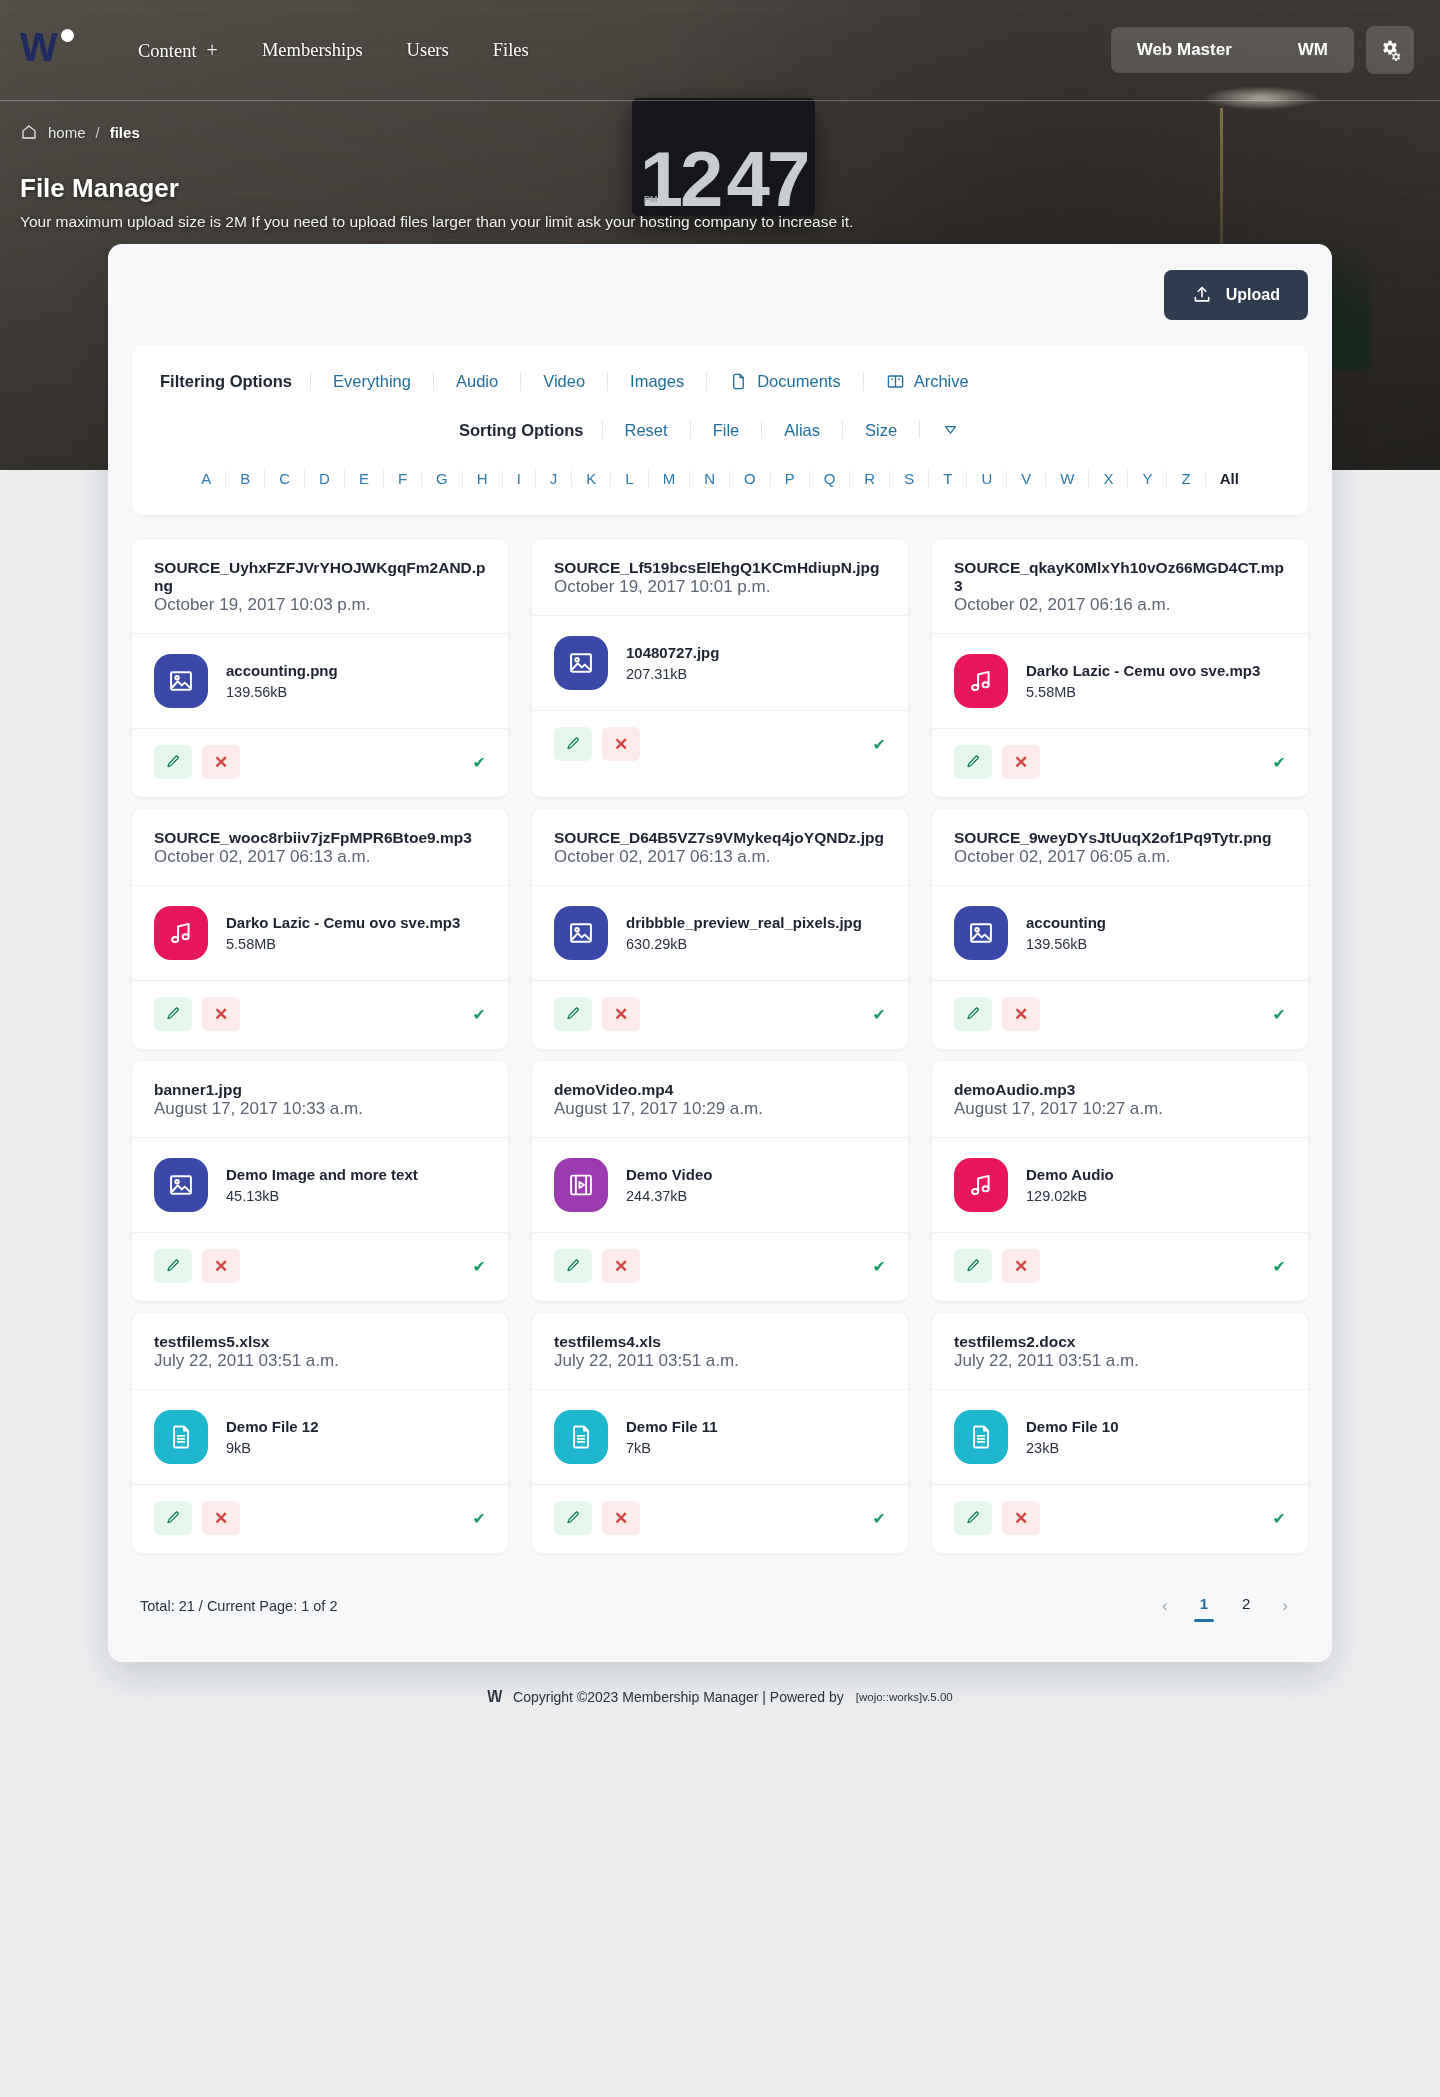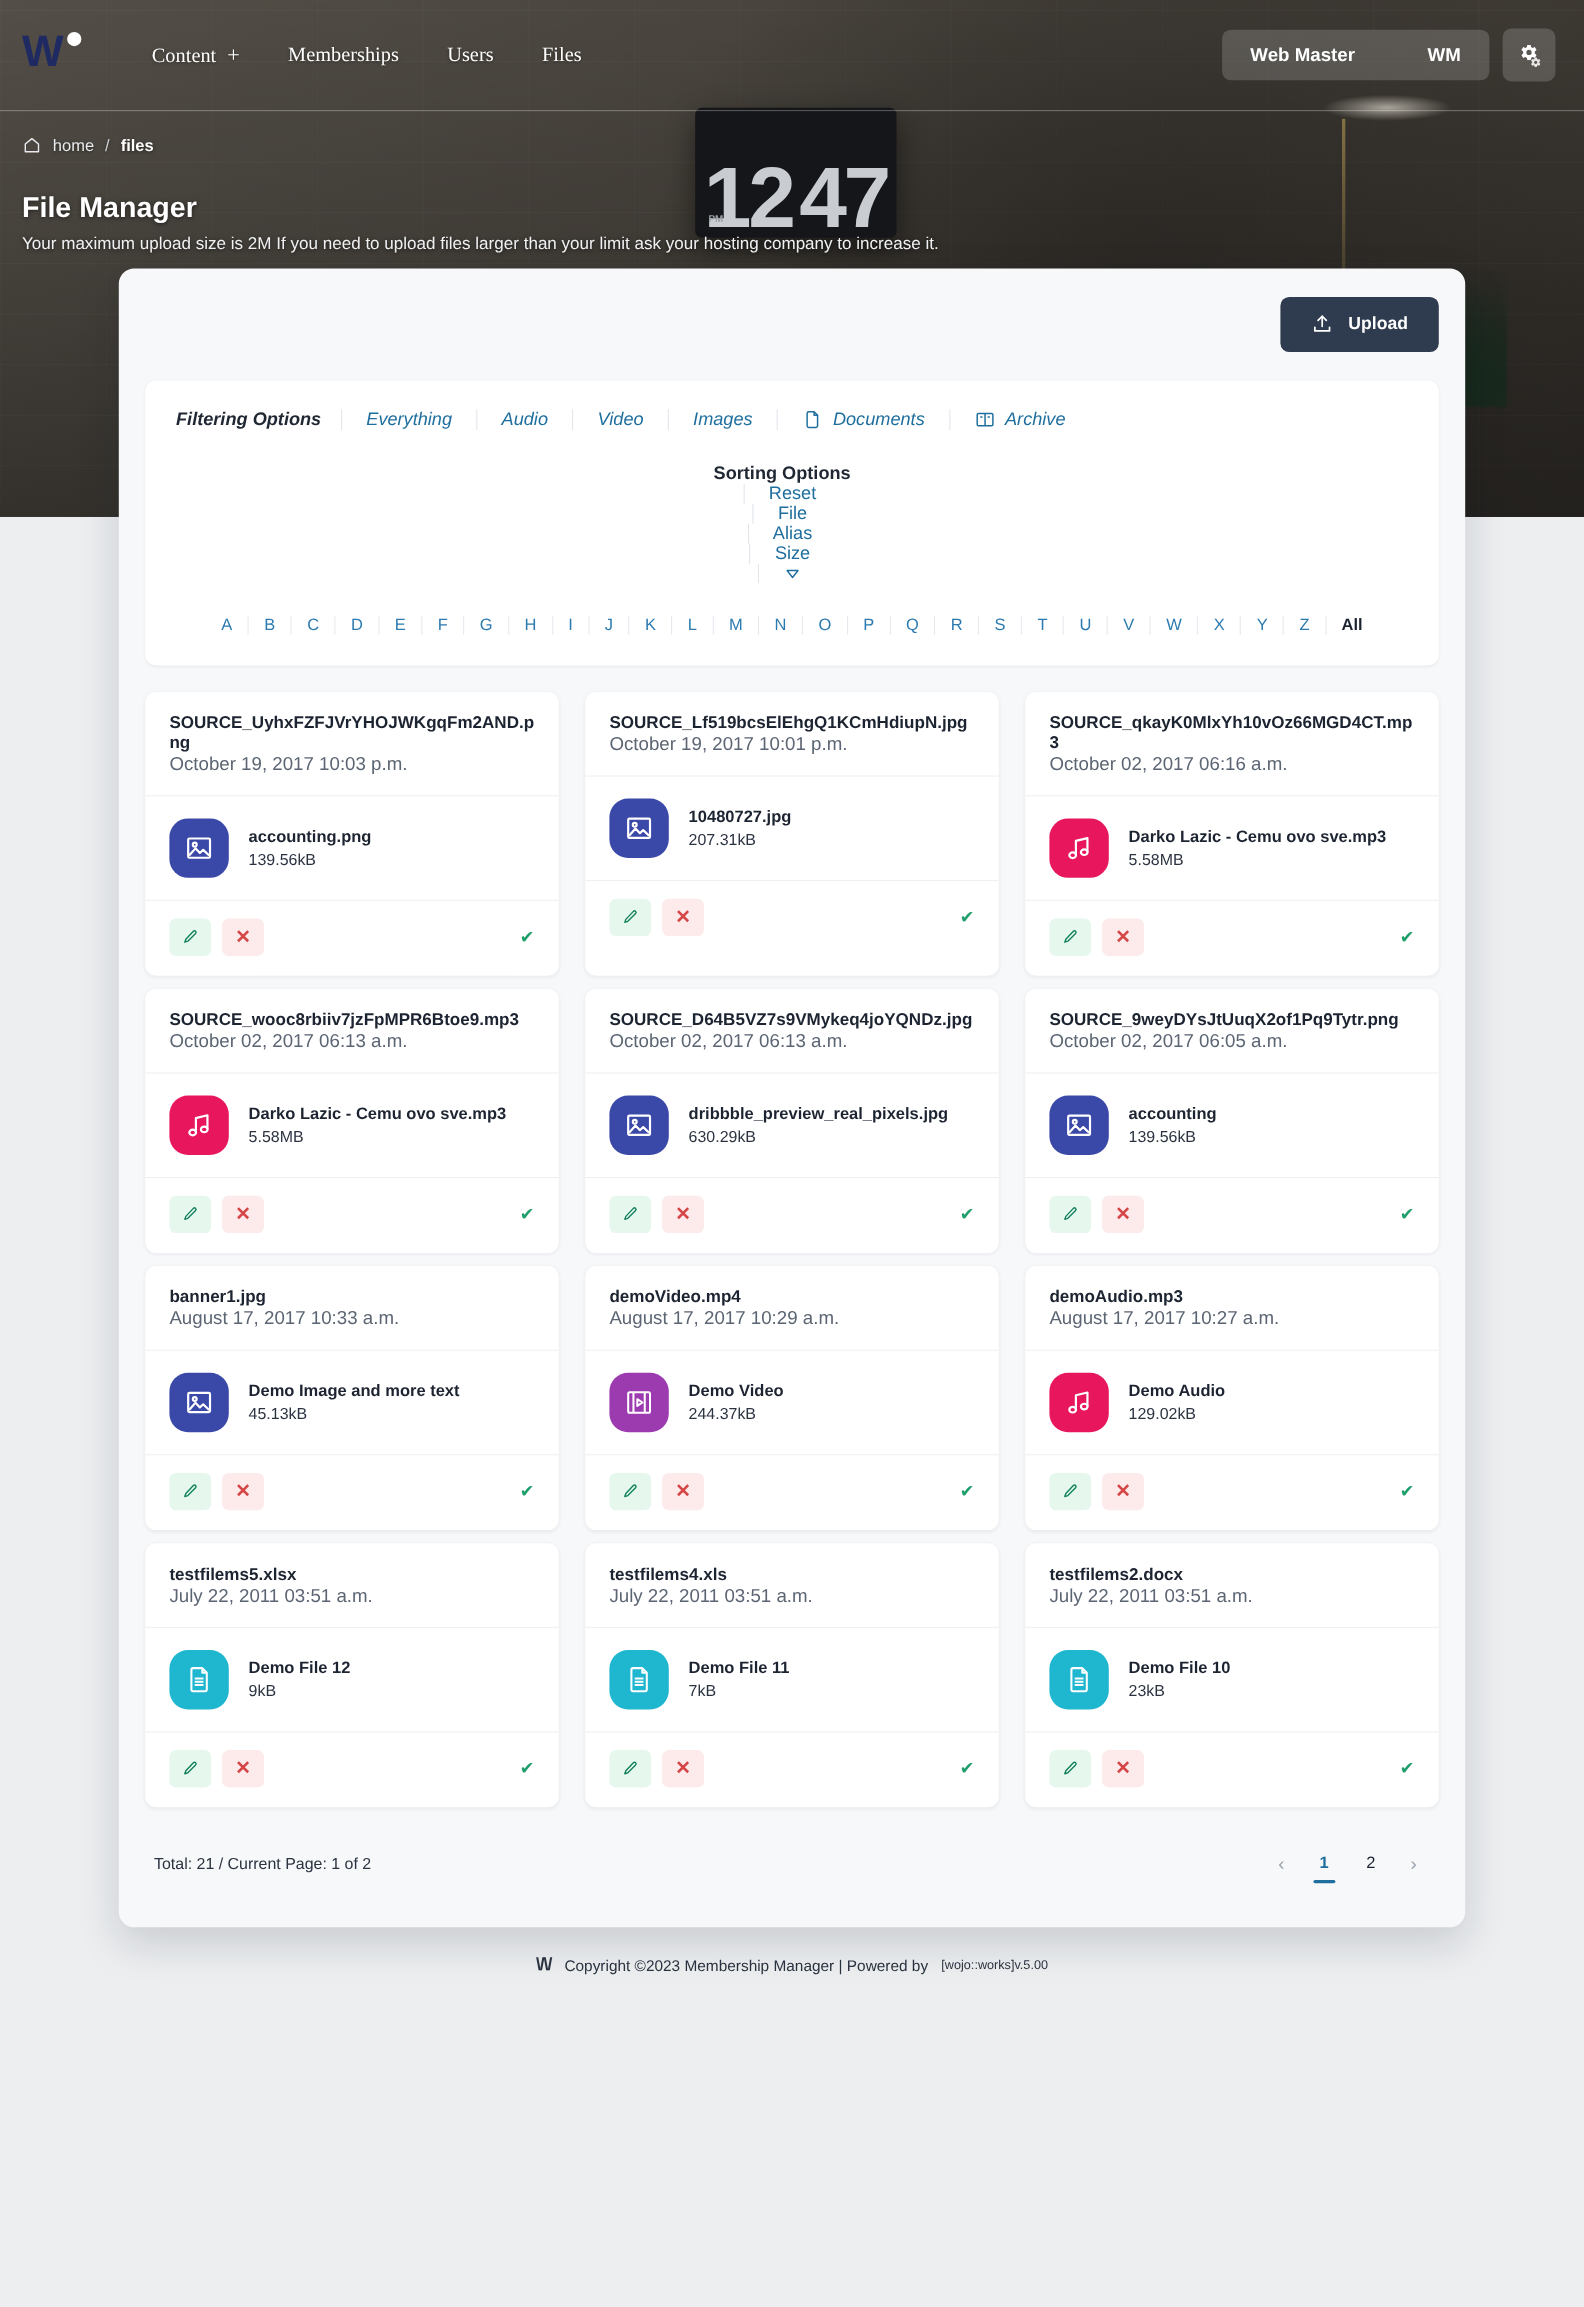--- a/index.html
+++ b/index.html
@@ -167,38 +167,36 @@
   .filters-card {
     background: #fff;
     border-radius: 10px;
     margin-top: 26px;
     padding: 26px 28px 28px;
     box-shadow: 0 1px 3px rgba(16,24,40,.06);
   }
   .filter-row {
     display: flex; justify-content: flex-start;
     flex-wrap: wrap;
-    font-style: italic;
   }
   .filter-label {
     font-size: 16.5px; font-weight: 700; color: #1f2733;
     padding-right: 18px;
   }
   .filter-link {
     font-size: 16.5px; color: #1f6f9e;
     padding: 0 22px;
     border-left: 1px solid #e2e6eb;
     cursor: pointer;
     display: flex; align-items: center; gap: 9px;
     line-height: 1.1;
   }
   .sort-row {
-    display: flex; align-items: center; justify-content: center;
+    display: flex; align-items: flex-start; justify-content: center;
     margin-top: 30px;
-    flex-direction: column;
   }
   .sort-label { font-size: 16.5px; font-weight: 700; color: #1f2733; padding-right: 18px; }
   .alpha-row {
     display: flex; align-items: center; justify-content: center;
     margin-top: 30px; flex-wrap: wrap;
   }
   .alpha {
     font-size: 15px; color: #2c7bb0;
     padding: 0 14px;
     border-left: 1px solid #e6e9ee;

